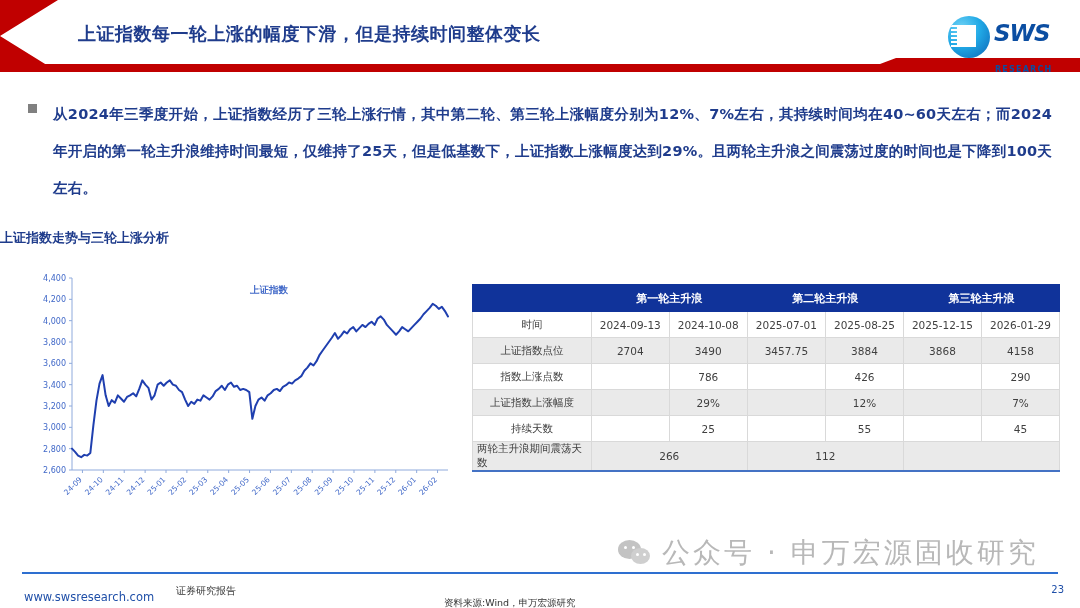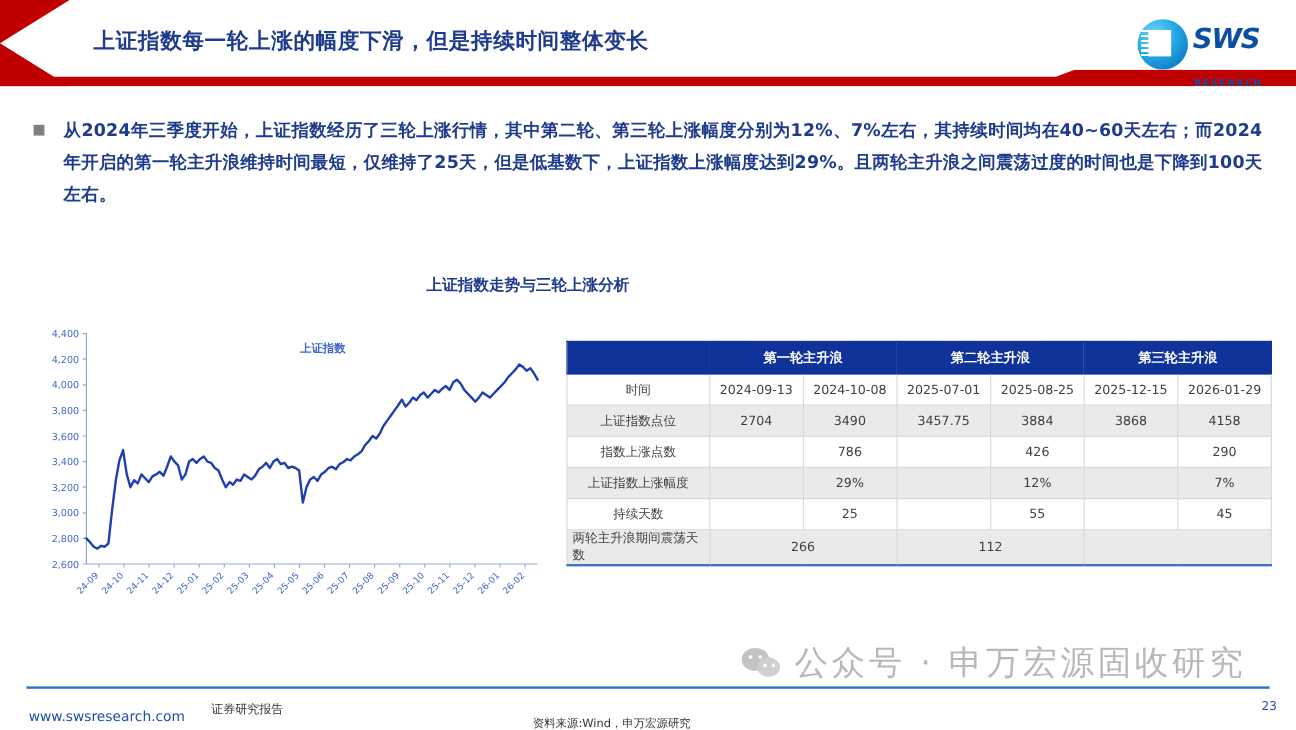--- a/index.html
+++ b/index.html
@@ -31,23 +31,23 @@
   .logo-mark:after{content:"";position:absolute;left:3px;top:9px;width:7px;height:24px;
     background:repeating-linear-gradient(to bottom,#ffffff 0 2px,transparent 2px 4px);}
   .logo-sws{position:absolute;left:46px;top:6px;font-size:23px;font-weight:bold;
     color:#0b4ea2;letter-spacing:-1px;font-style:italic;}
   .logo-research{position:absolute;left:47px;top:31px;font-size:8px;font-weight:bold;
     color:#0b4ea2;letter-spacing:1.2px;margin-top:20px;}
   
   .bullet-wrap{position:absolute;left:28px;top:96px;width:1024px;display:flex;}
   .bullet-sq{width:9px;height:9px;background:#808080;flex:0 0 auto;margin-top:8px;}
   .bullet-text{margin-left:16px;font-size:14.5px;font-weight:bold;color:#1f3c8c;
-    line-height:27px;text-align:justify;letter-spacing:.2px;}
-  
-  .fig-title{position:absolute;left:0;top:229px;width:880px;text-align:center;
+    line-height:37px;text-align:justify;letter-spacing:.2px;}
+  
+  .fig-title{position:absolute;left:0;top:229px;width:880px;
     font-size:13px;font-weight:bold;color:#1f3c8c;}
   
   .chart{position:absolute;left:24px;top:270px;width:430px;height:250px;}
   .chart svg{display:block;}
   .chart-legend{position:absolute;left:226px;top:14px;font-size:9.5px;color:#4068c8;
     font-weight:bold;}
   
   .tbl{position:absolute;left:472px;top:284px;width:588px;
     border-collapse:collapse;font-size:10.5px;color:#3f3f3f;}
   .tbl th,.tbl td{border:1px solid #d9d9d9;text-align:center;padding:0;height:25px;

